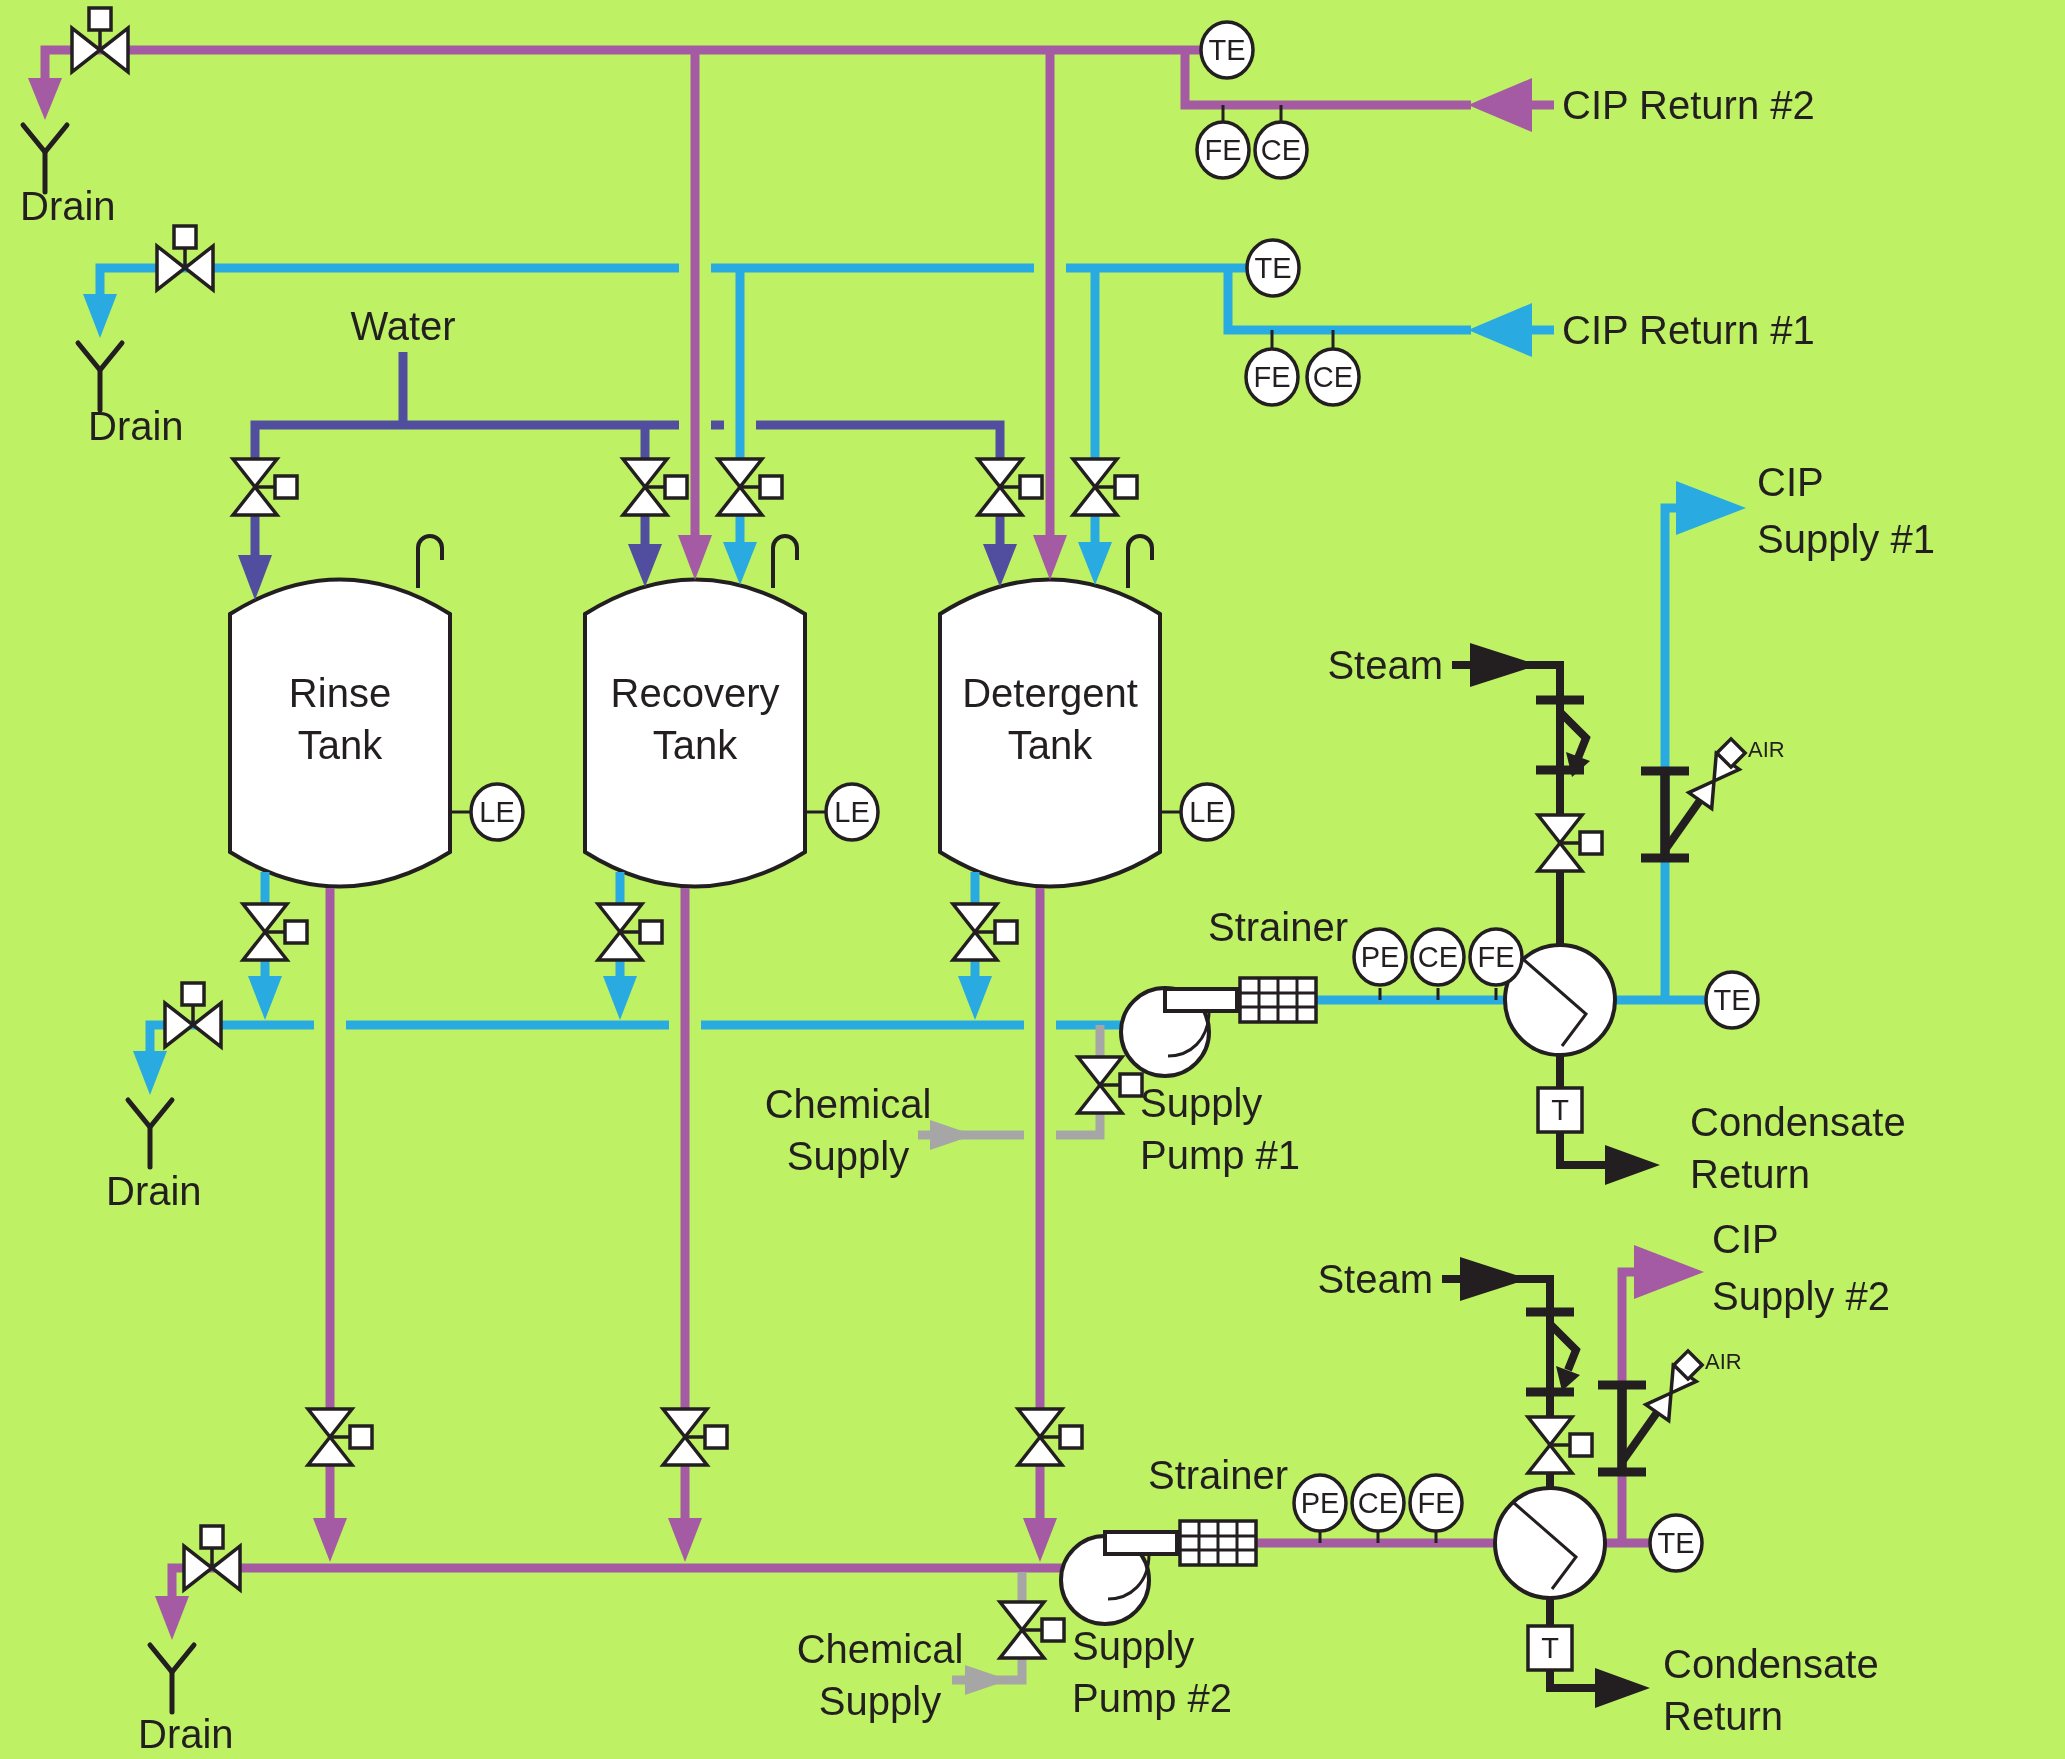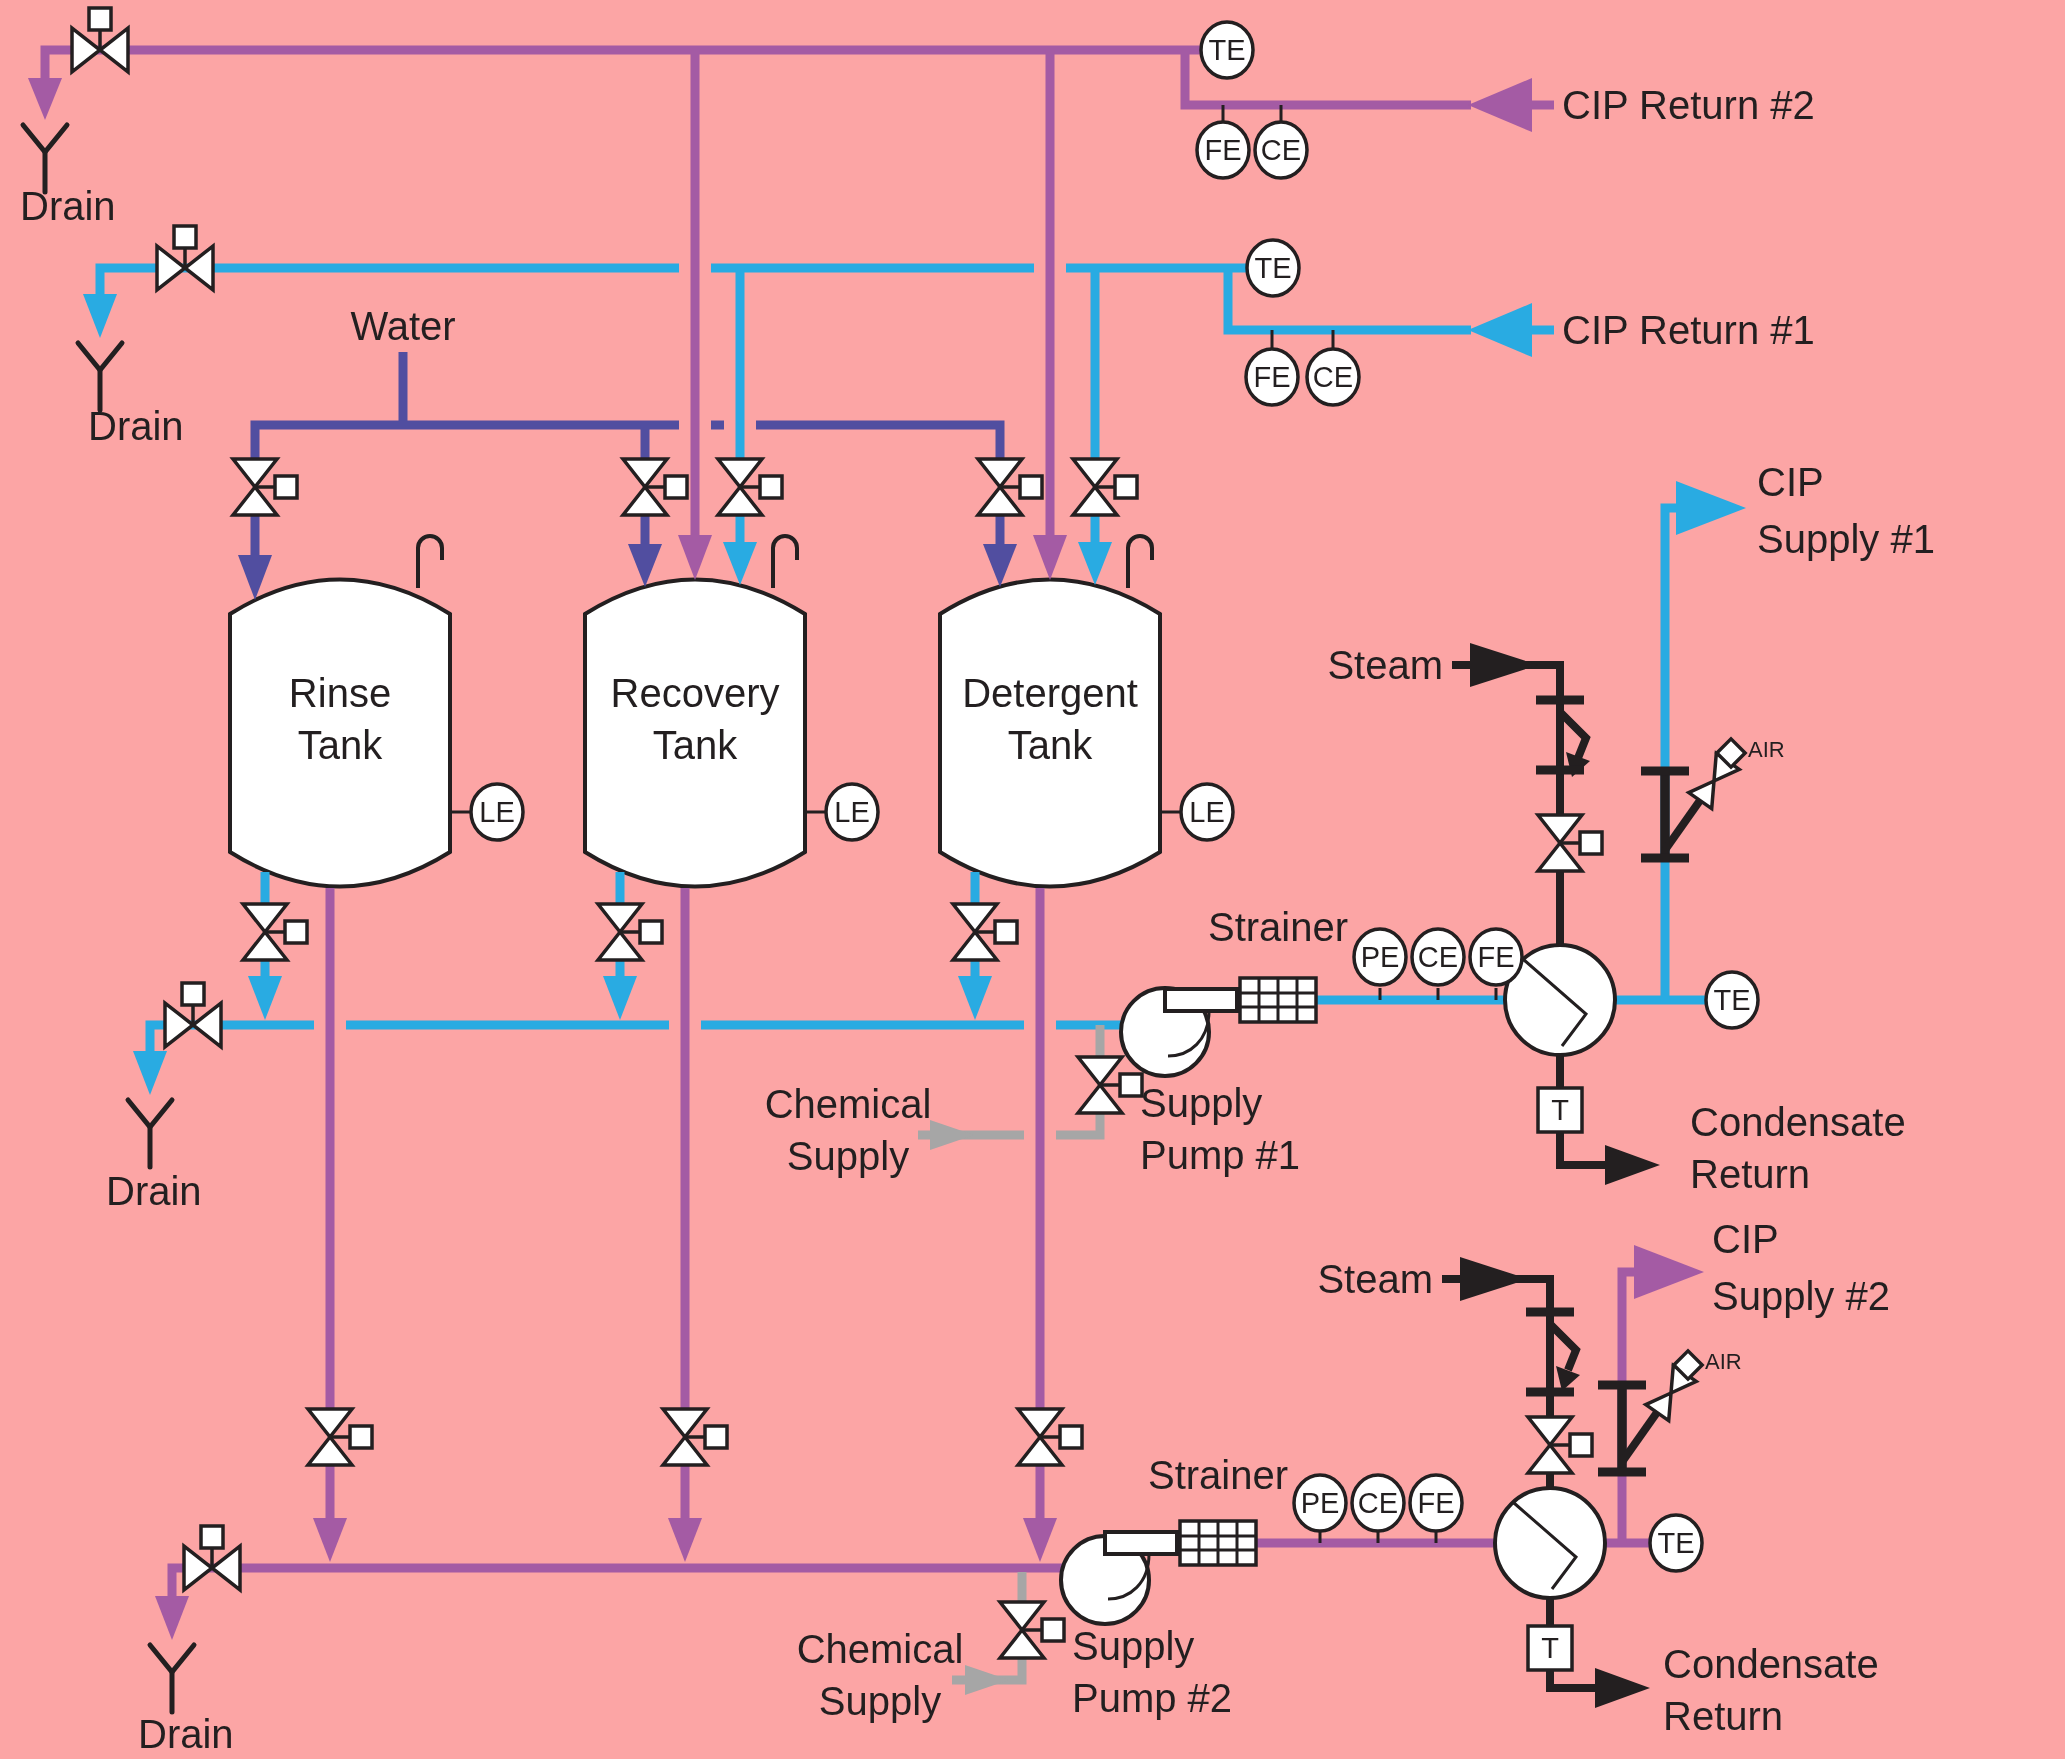--- a/index.html
+++ b/index.html
@@ -1,16 +1,16 @@
 <!DOCTYPE html>
 <html style="--purple: #A45BA4; --blue: #29ABE2; --water: #514EA0; --gray: #A6A6A6; --black: #231F20;"><head>
 <meta charset="utf-8">
 <style>
   html,body{margin:0;padding:0;background:#fff;}
-  .stage{width:2065px;height:1759px;position:relative;background:#fca5a5;}
+  .stage{width:2065px;height:1759px;position:relative;background:#bef264;}
   svg{display:block;}
   
   .p-purple{stroke:var(--purple);stroke-width:9;fill:none;}
   .p-blue{stroke:var(--blue);stroke-width:9;fill:none;}
   .p-water{stroke:var(--water);stroke-width:9;fill:none;}
   .p-gray{stroke:var(--gray);stroke-width:9;fill:none;}
   .p-black{stroke:var(--black);stroke-width:8;fill:none;}
   .p-black-thick{stroke:var(--black);stroke-width:9.5;fill:none;}
   
   .f-purple{fill:var(--purple);stroke:none;}

